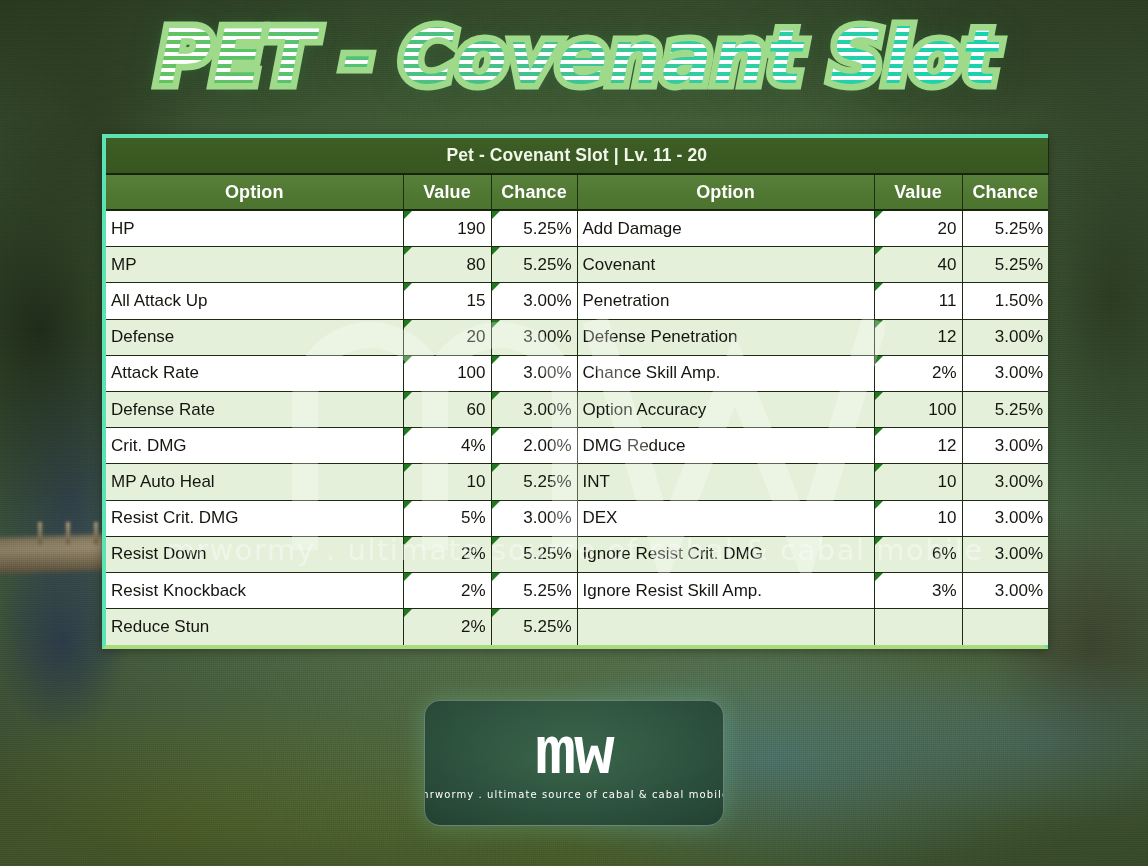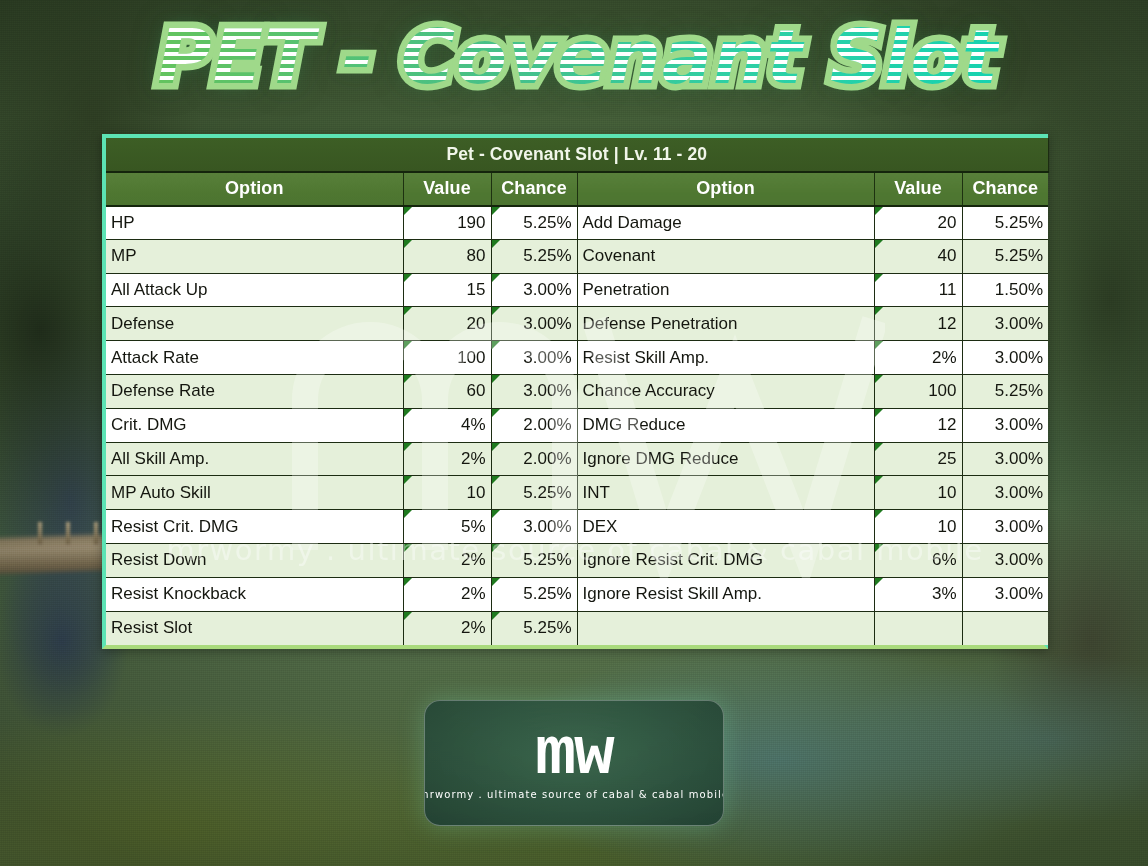--- a/index.html
+++ b/index.html
@@ -298,50 +298,42 @@
             <td class="num flag">20</td>
             <td class="num flag">3.00%</td>
             <td class="opt">Defense Penetration</td>
             <td class="num flag">12</td>
             <td class="num last">3.00%</td>
           </tr>
           <tr class="odd">
             <td class="opt">Attack Rate</td>
             <td class="num flag">100</td>
             <td class="num flag">3.00%</td>
-            <td class="opt">Resist Skill Amp.</td>
+            <td class="opt">Chance Skill Amp.</td>
             <td class="num flag">2%</td>
             <td class="num last">3.00%</td>
           </tr>
           <tr class="even">
             <td class="opt">Defense Rate</td>
             <td class="num flag">60</td>
             <td class="num flag">3.00%</td>
-            <td class="opt">Chance Accuracy</td>
+            <td class="opt">Option Accuracy</td>
             <td class="num flag">100</td>
             <td class="num last">5.25%</td>
           </tr>
           <tr class="odd">
             <td class="opt">Crit. DMG</td>
             <td class="num flag">4%</td>
             <td class="num flag">2.00%</td>
             <td class="opt">DMG Reduce</td>
             <td class="num flag">12</td>
             <td class="num last">3.00%</td>
           </tr>
           <tr class="even">
-            <td class="opt">All Skill Amp.</td>
-            <td class="num flag">2%</td>
-            <td class="num flag">2.00%</td>
-            <td class="opt">Ignore DMG Reduce</td>
-            <td class="num flag">25</td>
-            <td class="num last">3.00%</td>
-          </tr>
-          <tr class="even">
-            <td class="opt">MP Auto Skill</td>
+            <td class="opt">MP Auto Heal</td>
             <td class="num flag">10</td>
             <td class="num flag">5.25%</td>
             <td class="opt">INT</td>
             <td class="num flag">10</td>
             <td class="num last">3.00%</td>
           </tr>
           <tr class="odd">
             <td class="opt">Resist Crit. DMG</td>
             <td class="num flag">5%</td>
             <td class="num flag">3.00%</td>
@@ -359,21 +351,21 @@
           </tr>
           <tr class="odd">
             <td class="opt">Resist Knockback</td>
             <td class="num flag">2%</td>
             <td class="num flag">5.25%</td>
             <td class="opt">Ignore Resist Skill Amp.</td>
             <td class="num flag">3%</td>
             <td class="num last">3.00%</td>
           </tr>
           <tr class="even">
-            <td class="opt">Resist Slot</td>
+            <td class="opt">Reduce Stun</td>
             <td class="num flag">2%</td>
             <td class="num flag">5.25%</td>
             <td class="opt"></td>
             <td class="num "></td>
             <td class="num last"></td>
           </tr>
         </tbody>
     </table>
   </div>
 

